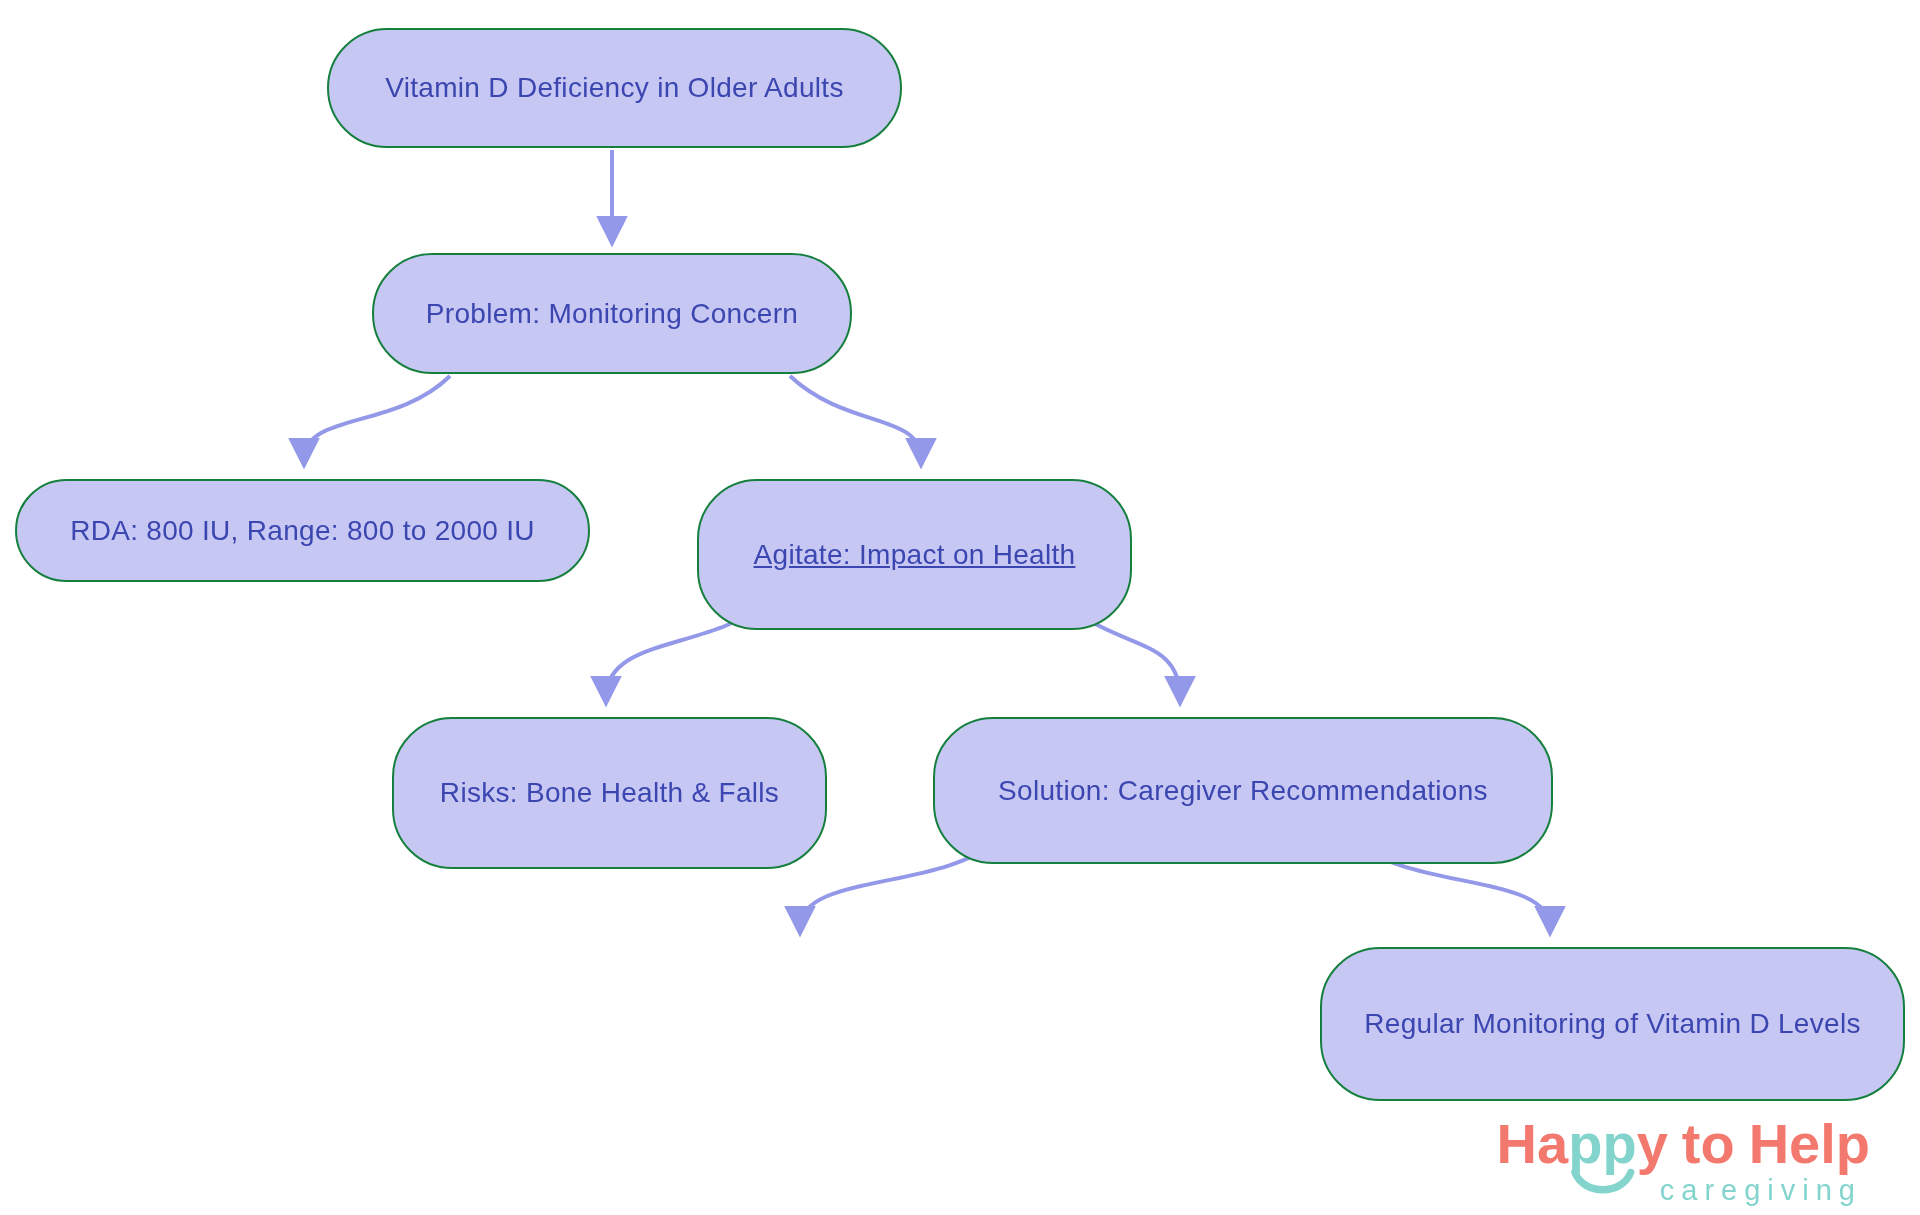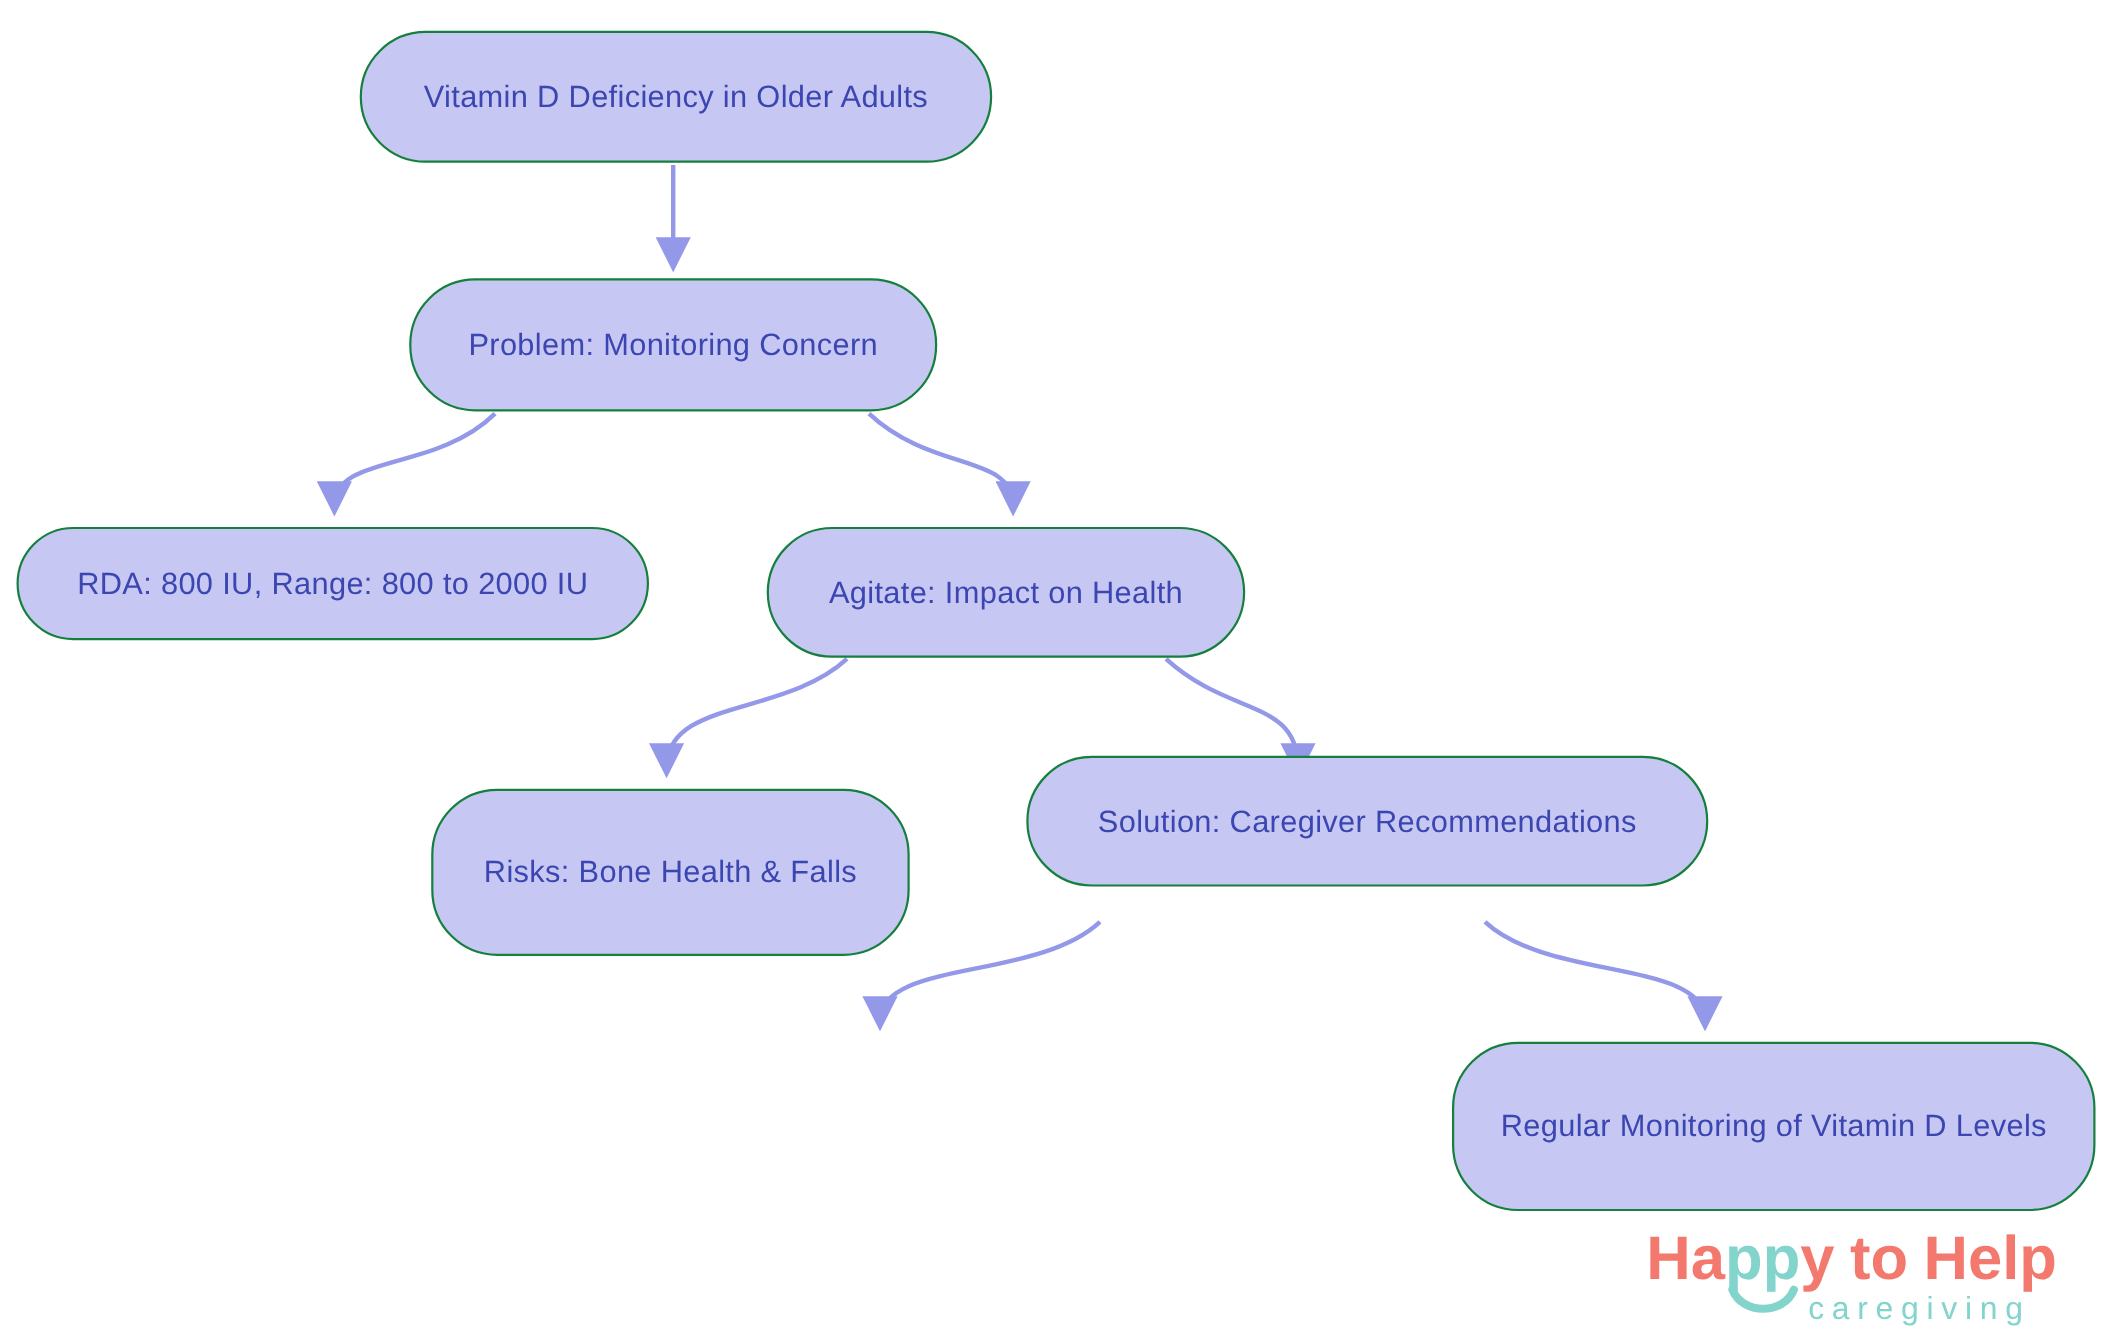--- a/index.html
+++ b/index.html
@@ -35,21 +35,21 @@
   .logo-main{
     font-size:56px;font-weight:bold;line-height:1;
     color:#f3796e;white-space:nowrap;
   }
   .logo-main .coral{color:#f3796e;}
   .logo-main .teal{color:#82d4cc;}
   .sp{margin-right:14px;}
   .pp-wrap{position:relative;display:inline-block;}
   .pp-wrap svg{position:absolute;left:2%;top:52px;width:96%;height:32px;overflow:visible;}
   .logo-tagline{
-    margin-top:2px;margin-right:24px;
+    margin-top:2px;margin-right:8px;
     font-size:29px;letter-spacing:7px;
     color:#82d4cc;white-space:nowrap;
   }
 </style>
 </head>
 <body>
 
 <div class="stage">
 
   <svg class="edges" viewBox="0 0 1920 1215">
@@ -72,29 +72,29 @@
   </div>
 
   <div class="node" style="left:372px;top:253px;width:480px;height:121px;">
     <span>Problem: Monitoring Concern</span>
   </div>
 
   <div class="node" style="left:15px;top:479px;width:575px;height:103px;">
     <span>RDA: 800 IU, Range: 800 to 2000 IU</span>
   </div>
 
-  <div class="node" style="left:697px;top:479px;width:435px;height:119px;">
+  <div class="node" style="left:697px;top:479px;width:435px;height:151px;text-decoration:underline;">
     <span>Agitate: Impact on Health</span>
   </div>
 
   <div class="node" style="left:392px;top:717px;width:435px;height:152px;justify-content:center;">
     <span>Risks: Bone Health &amp; Falls</span>
   </div>
 
-  <div class="node" style="left:933px;top:687px;width:620px;height:119px;">
+  <div class="node" style="left:933px;top:717px;width:620px;height:147px;">
     <span>Solution: Caregiver Recommendations</span>
   </div>
 
 
   <div class="node" style="left:1320px;top:947px;width:585px;height:154px;">
     <span>Regular Monitoring of Vitamin D Levels</span>
   </div>
 
   <div class="logo">
     <div class="logo-main">

